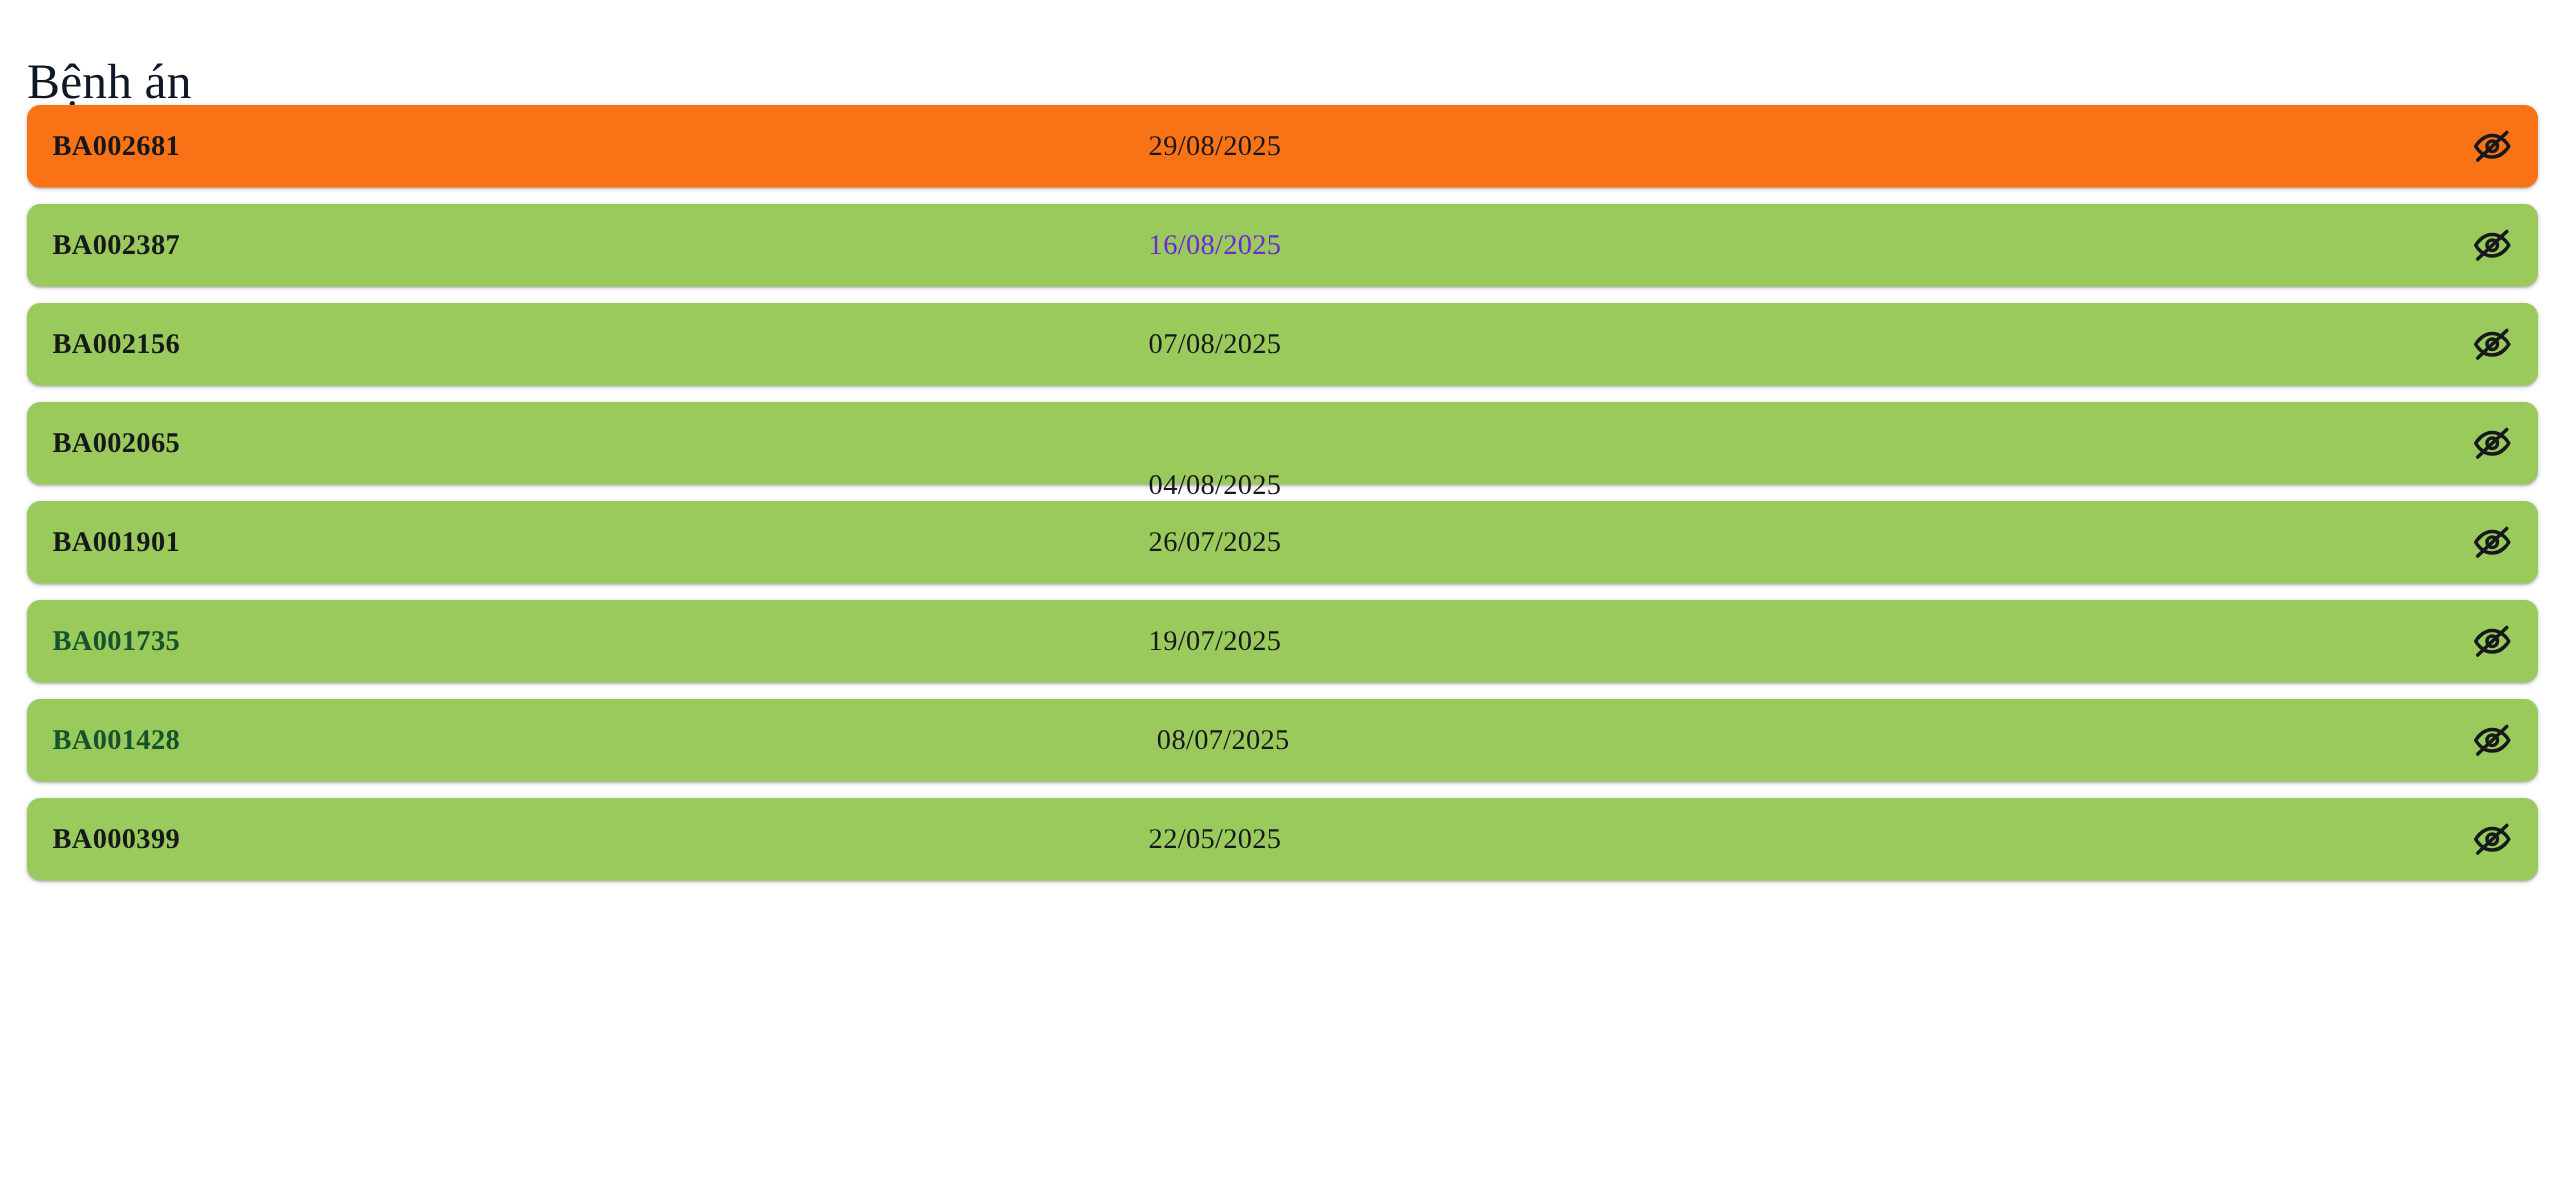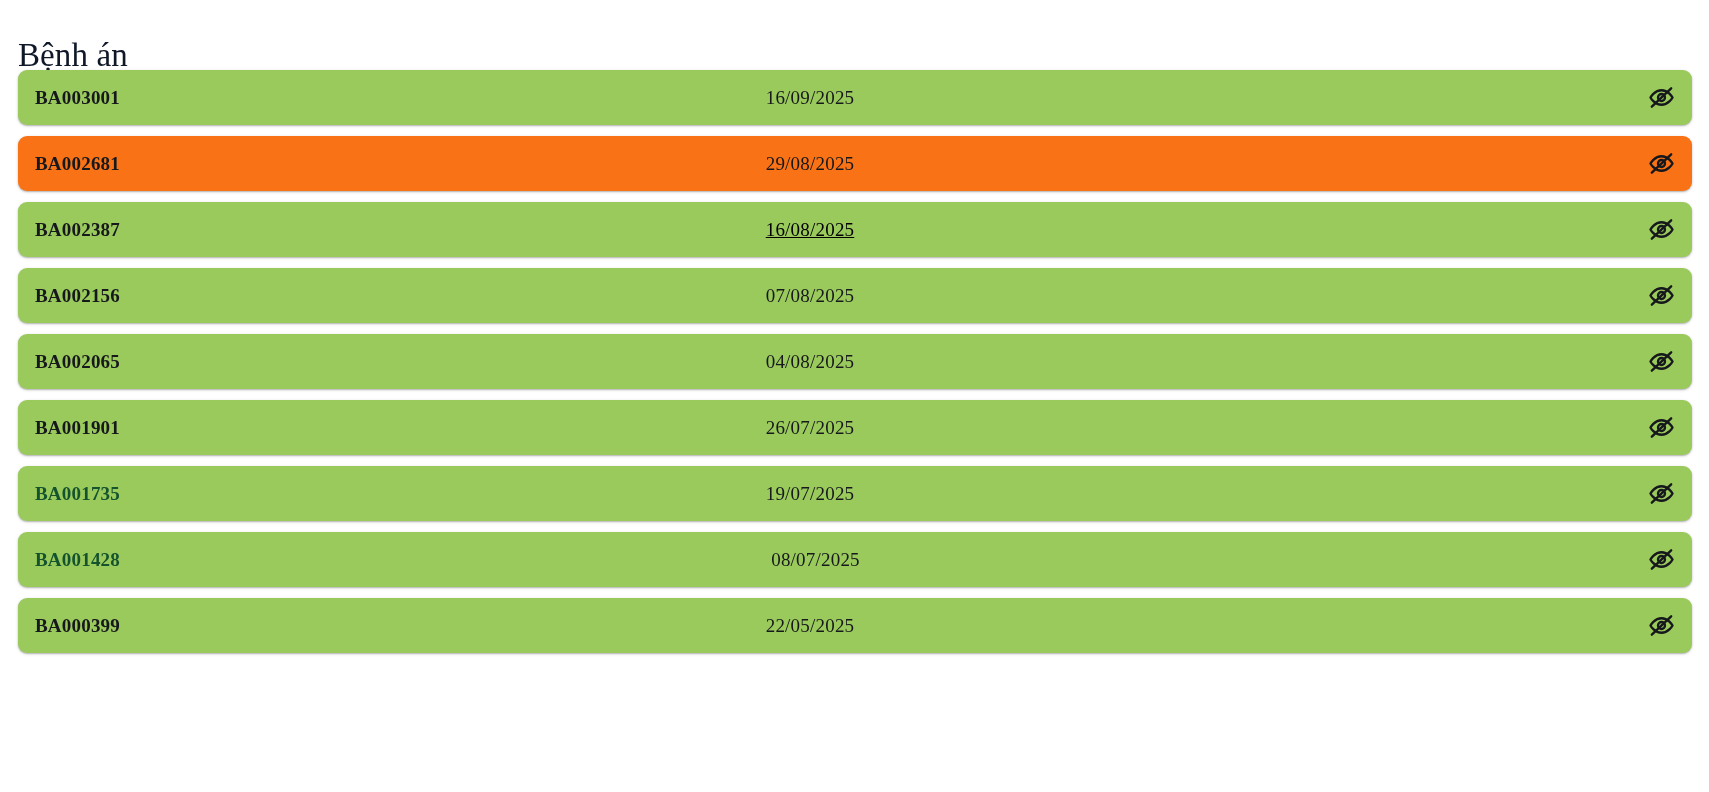--- a/index.html
+++ b/index.html
@@ -118,49 +118,36 @@
   }
 </style>
 </head>
 <body>
 
 <div id="app" style="background: rgb(255, 255, 255);">
 
   <h1 class="page-title" style="color: rgb(16, 24, 40);">Bệnh án</h1>
 
   <div class="record-list" id="record-list">
-      <div class="record-row" style="background: rgb(154, 202, 92);">
-    <span class="record-id" style="color: rgb(22, 24, 28);">BA003001</span>
-    <span class="record-date" style="color: rgb(22, 24, 28);">16/09/2025</span>
-    <button class="record-action" aria-label="eye-off-icon">
-      <span class="icon-wrap" style="color: rgb(22, 24, 28);">
-        <svg viewBox="0 0 24 24" fill="none" stroke="currentColor" stroke-width="2.1" stroke-linecap="round" stroke-linejoin="round" aria-hidden="true">
-          <path d="M2.2 12S5.7 5.6 12 5.6 21.8 12 21.8 12 18.3 18.4 12 18.4 2.2 12 2.2 12Z"></path>
-          <circle cx="12" cy="12" r="3.1"></circle>
-          <line x1="3.4" y1="20.2" x2="20.6" y2="3.8"></line>
-        </svg>
-      </span>
-    </button>
-  </div>
       <div class="record-row" style="background: #f97316; padding-left: 44px;">
     <span class="record-id" style="color: rgb(22, 24, 28);">BA002681</span>
     <span class="record-date" style="color: rgb(22, 24, 28);">29/08/2025</span>
     <button class="record-action" aria-label="eye-off-icon">
       <span class="icon-wrap" style="color: rgb(22, 24, 28);">
         <svg viewBox="0 0 24 24" fill="none" stroke="currentColor" stroke-width="2.1" stroke-linecap="round" stroke-linejoin="round" aria-hidden="true">
           <path d="M2.2 12S5.7 5.6 12 5.6 21.8 12 21.8 12 18.3 18.4 12 18.4 2.2 12 2.2 12Z"></path>
           <circle cx="12" cy="12" r="3.1"></circle>
           <line x1="3.4" y1="20.2" x2="20.6" y2="3.8"></line>
         </svg>
       </span>
     </button>
   </div>
       <div class="record-row" style="background: rgb(154, 202, 92);">
     <span class="record-id" style="color: rgb(22, 24, 28);">BA002387</span>
-    <span class="record-date" style="color: #000000; text-decoration: underline;">16/08/2025</span>
+    <span class="record-date" style="color: #6d28d9;">16/08/2025</span>
     <button class="record-action" aria-label="eye-off-icon">
       <span class="icon-wrap" style="color: rgb(22, 24, 28);">
         <svg viewBox="0 0 24 24" fill="none" stroke="currentColor" stroke-width="2.1" stroke-linecap="round" stroke-linejoin="round" aria-hidden="true">
           <path d="M2.2 12S5.7 5.6 12 5.6 21.8 12 21.8 12 18.3 18.4 12 18.4 2.2 12 2.2 12Z"></path>
           <circle cx="12" cy="12" r="3.1"></circle>
           <line x1="3.4" y1="20.2" x2="20.6" y2="3.8"></line>
         </svg>
       </span>
     </button>
   </div>
@@ -172,21 +159,21 @@
         <svg viewBox="0 0 24 24" fill="none" stroke="currentColor" stroke-width="2.1" stroke-linecap="round" stroke-linejoin="round" aria-hidden="true">
           <path d="M2.2 12S5.7 5.6 12 5.6 21.8 12 21.8 12 18.3 18.4 12 18.4 2.2 12 2.2 12Z"></path>
           <circle cx="12" cy="12" r="3.1"></circle>
           <line x1="3.4" y1="20.2" x2="20.6" y2="3.8"></line>
         </svg>
       </span>
     </button>
   </div>
       <div class="record-row" style="background: rgb(154, 202, 92);">
     <span class="record-id" style="color: rgb(22, 24, 28);">BA002065</span>
-    <span class="record-date" style="color: rgb(22, 24, 28);">04/08/2025</span>
+    <span class="record-date" style="color: rgb(22, 24, 28); margin-top: 28px;">04/08/2025</span>
     <button class="record-action" aria-label="eye-off-icon">
       <span class="icon-wrap" style="color: rgb(22, 24, 28);">
         <svg viewBox="0 0 24 24" fill="none" stroke="currentColor" stroke-width="2.1" stroke-linecap="round" stroke-linejoin="round" aria-hidden="true">
           <path d="M2.2 12S5.7 5.6 12 5.6 21.8 12 21.8 12 18.3 18.4 12 18.4 2.2 12 2.2 12Z"></path>
           <circle cx="12" cy="12" r="3.1"></circle>
           <line x1="3.4" y1="20.2" x2="20.6" y2="3.8"></line>
         </svg>
       </span>
     </button>
   </div>

